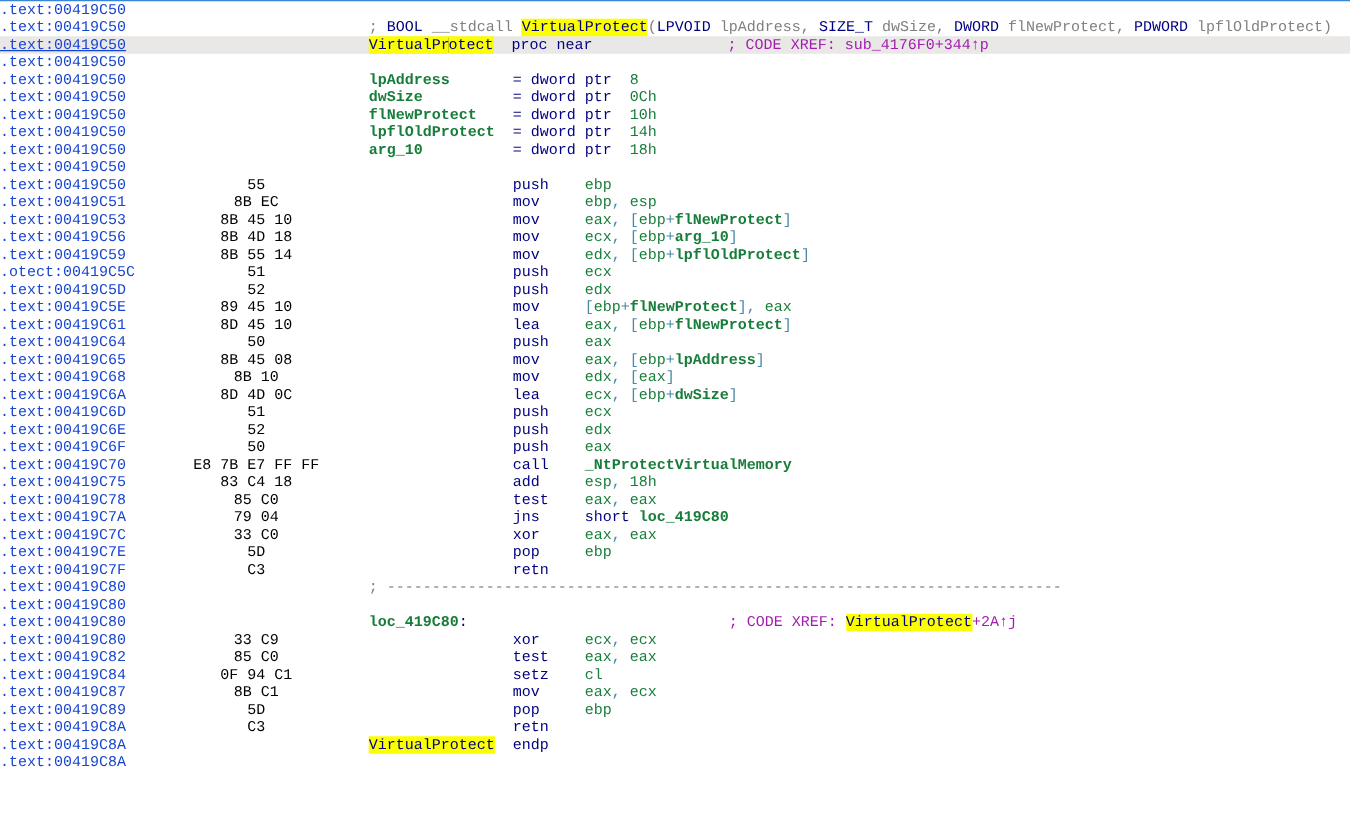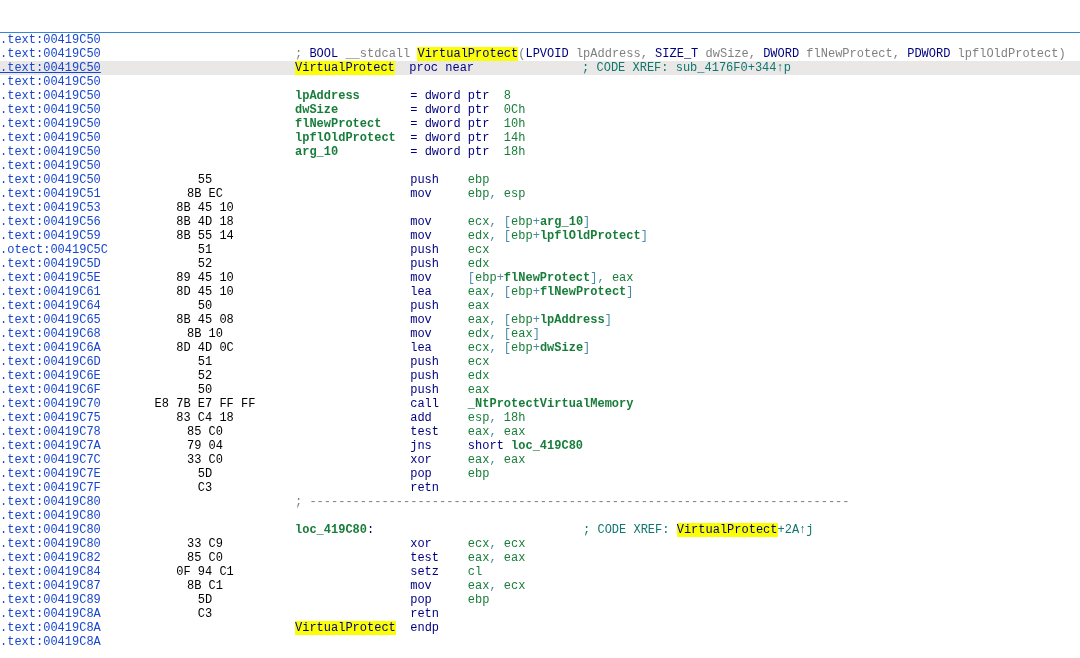--- a/index.html
+++ b/index.html
@@ -1,31 +1,31 @@
 <!DOCTYPE html>
 <html><head>
 <meta charset="utf-8">
 <style>
   html,body{margin:0;padding:0;background:#fff;font-family:Consolas,'Courier New',monospace;font-size:12px;line-height:14px;color:#000;}
-  .view{width:1080px;margin-top:32px;}
+  .view{width:1080px;}
   .hr{height:1px;background:#3a86d6;width:1080px;}
   .row{display:flex;white-space:pre;}
   .row.hl{background:#e9e8e7;}
   .addr{color:#1846d0;width:115px;flex:none;}
   .addr.link{color:#1846d0;text-decoration:underline;text-decoration-color:#1846d0;}
   .hex{color:#000;width:180px;flex:none;text-align:center;}
   .code{flex:1;}
   .kw{color:#000080;}
   .reg{color:#187d3a;}
   .fn{color:#000080;}
   .lbl{color:#187d3a;font-weight:bold;}
   .num{color:#187d3a;}
   .txt{color:#488aa8;}
   .cmt{color:#808080;}
-  .cmtx{color:#0f766e;}
+  .cmtx{color:#a21caf;}
   .hlw{background:#fcff00;text-align:center;}
   .caret{display:inline-block;width:1px;height:12px;background:#000;vertical-align:middle;margin:0 -1px;}
   .dash{color:#808080;}
 </style>
 </head>
 <body>
 <div class="view">
 <div class="hr"></div>
 <div id="rows">
       <div class="row"><span class="addr">.text:00419C50</span><span class="hex"></span><span class="code"></span></div>
@@ -33,21 +33,21 @@
       <div class="row hl"><span class="addr link">.text:00419C50</span><span class="hex"></span><span class="code"><span class="hlw" style="color: rgb(0, 0, 128);">VirtualPr</span><span class="caret"></span><span class="hlw" style="color: rgb(0, 0, 128);">otect</span><span>  </span><span class="kw">proc</span><span> </span><span class="kw">near</span><span>               </span><span class="cmtx">; CODE XREF: sub_4176F0+344↑p</span></span></div>
       <div class="row"><span class="addr">.text:00419C50</span><span class="hex"></span><span class="code"></span></div>
       <div class="row"><span class="addr">.text:00419C50</span><span class="hex"></span><span class="code"><span class="lbl">lpAddress</span><span>       </span><span class="kw">=</span><span> </span><span class="kw">dword ptr</span><span>  </span><span class="num">8</span></span></div>
       <div class="row"><span class="addr">.text:00419C50</span><span class="hex"></span><span class="code"><span class="lbl">dwSize</span><span>          </span><span class="kw">=</span><span> </span><span class="kw">dword ptr</span><span>  </span><span class="num">0Ch</span></span></div>
       <div class="row"><span class="addr">.text:00419C50</span><span class="hex"></span><span class="code"><span class="lbl">flNewProtect</span><span>    </span><span class="kw">=</span><span> </span><span class="kw">dword ptr</span><span>  </span><span class="num">10h</span></span></div>
       <div class="row"><span class="addr">.text:00419C50</span><span class="hex"></span><span class="code"><span class="lbl">lpflOldProtect</span><span>  </span><span class="kw">=</span><span> </span><span class="kw">dword ptr</span><span>  </span><span class="num">14h</span></span></div>
       <div class="row"><span class="addr">.text:00419C50</span><span class="hex"></span><span class="code"><span class="lbl">arg_10</span><span>          </span><span class="kw">=</span><span> </span><span class="kw">dword ptr</span><span>  </span><span class="num">18h</span></span></div>
       <div class="row"><span class="addr">.text:00419C50</span><span class="hex"></span><span class="code"></span></div>
       <div class="row"><span class="addr">.text:00419C50</span><span class="hex">55</span><span class="code"><span>                </span><span class="kw">push</span><span>    </span><span class="reg">ebp</span></span></div>
       <div class="row"><span class="addr">.text:00419C51</span><span class="hex">8B EC</span><span class="code"><span>                </span><span class="kw">mov</span><span>     </span><span class="reg">ebp</span><span class="txt">, </span><span class="reg">esp</span></span></div>
-      <div class="row"><span class="addr">.text:00419C53</span><span class="hex">8B 45 10</span></div>
+      <div class="row"><span class="addr">.text:00419C53</span><span class="hex">8B 45 10</span><span class="code"><span>                </span><span class="kw">mov</span><span>     </span><span class="reg">eax</span><span class="txt">, [</span><span class="reg">ebp</span><span class="txt">+</span><span class="lbl">flNewProtect</span><span class="txt">]</span></span></div>
       <div class="row"><span class="addr">.text:00419C56</span><span class="hex">8B 4D 18</span><span class="code"><span>                </span><span class="kw">mov</span><span>     </span><span class="reg">ecx</span><span class="txt">, [</span><span class="reg">ebp</span><span class="txt">+</span><span class="lbl">arg_10</span><span class="txt">]</span></span></div>
       <div class="row"><span class="addr">.text:00419C59</span><span class="hex">8B 55 14</span><span class="code"><span>                </span><span class="kw">mov</span><span>     </span><span class="reg">edx</span><span class="txt">, [</span><span class="reg">ebp</span><span class="txt">+</span><span class="lbl">lpflOldProtect</span><span class="txt">]</span></span></div>
       <div class="row"><span class="addr">.otect:00419C5C</span><span class="hex">51</span><span class="code"><span>                </span><span class="kw">push</span><span>    </span><span class="reg">ecx</span></span></div>
       <div class="row"><span class="addr">.text:00419C5D</span><span class="hex">52</span><span class="code"><span>                </span><span class="kw">push</span><span>    </span><span class="reg">edx</span></span></div>
       <div class="row"><span class="addr">.text:00419C5E</span><span class="hex">89 45 10</span><span class="code"><span>                </span><span class="kw">mov</span><span>     </span><span class="txt">[</span><span class="reg">ebp</span><span class="txt">+</span><span class="lbl">flNewProtect</span><span class="txt">], </span><span class="reg">eax</span></span></div>
       <div class="row"><span class="addr">.text:00419C61</span><span class="hex">8D 45 10</span><span class="code"><span>                </span><span class="kw">lea</span><span>     </span><span class="reg">eax</span><span class="txt">, [</span><span class="reg">ebp</span><span class="txt">+</span><span class="lbl">flNewProtect</span><span class="txt">]</span></span></div>
       <div class="row"><span class="addr">.text:00419C64</span><span class="hex">50</span><span class="code"><span>                </span><span class="kw">push</span><span>    </span><span class="reg">eax</span></span></div>
       <div class="row"><span class="addr">.text:00419C65</span><span class="hex">8B 45 08</span><span class="code"><span>                </span><span class="kw">mov</span><span>     </span><span class="reg">eax</span><span class="txt">, [</span><span class="reg">ebp</span><span class="txt">+</span><span class="lbl">lpAddress</span><span class="txt">]</span></span></div>
       <div class="row"><span class="addr">.text:00419C68</span><span class="hex">8B 10</span><span class="code"><span>                </span><span class="kw">mov</span><span>     </span><span class="reg">edx</span><span class="txt">, [</span><span class="reg">eax</span><span class="txt">]</span></span></div>
       <div class="row"><span class="addr">.text:00419C6A</span><span class="hex">8D 4D 0C</span><span class="code"><span>                </span><span class="kw">lea</span><span>     </span><span class="reg">ecx</span><span class="txt">, [</span><span class="reg">ebp</span><span class="txt">+</span><span class="lbl">dwSize</span><span class="txt">]</span></span></div>

